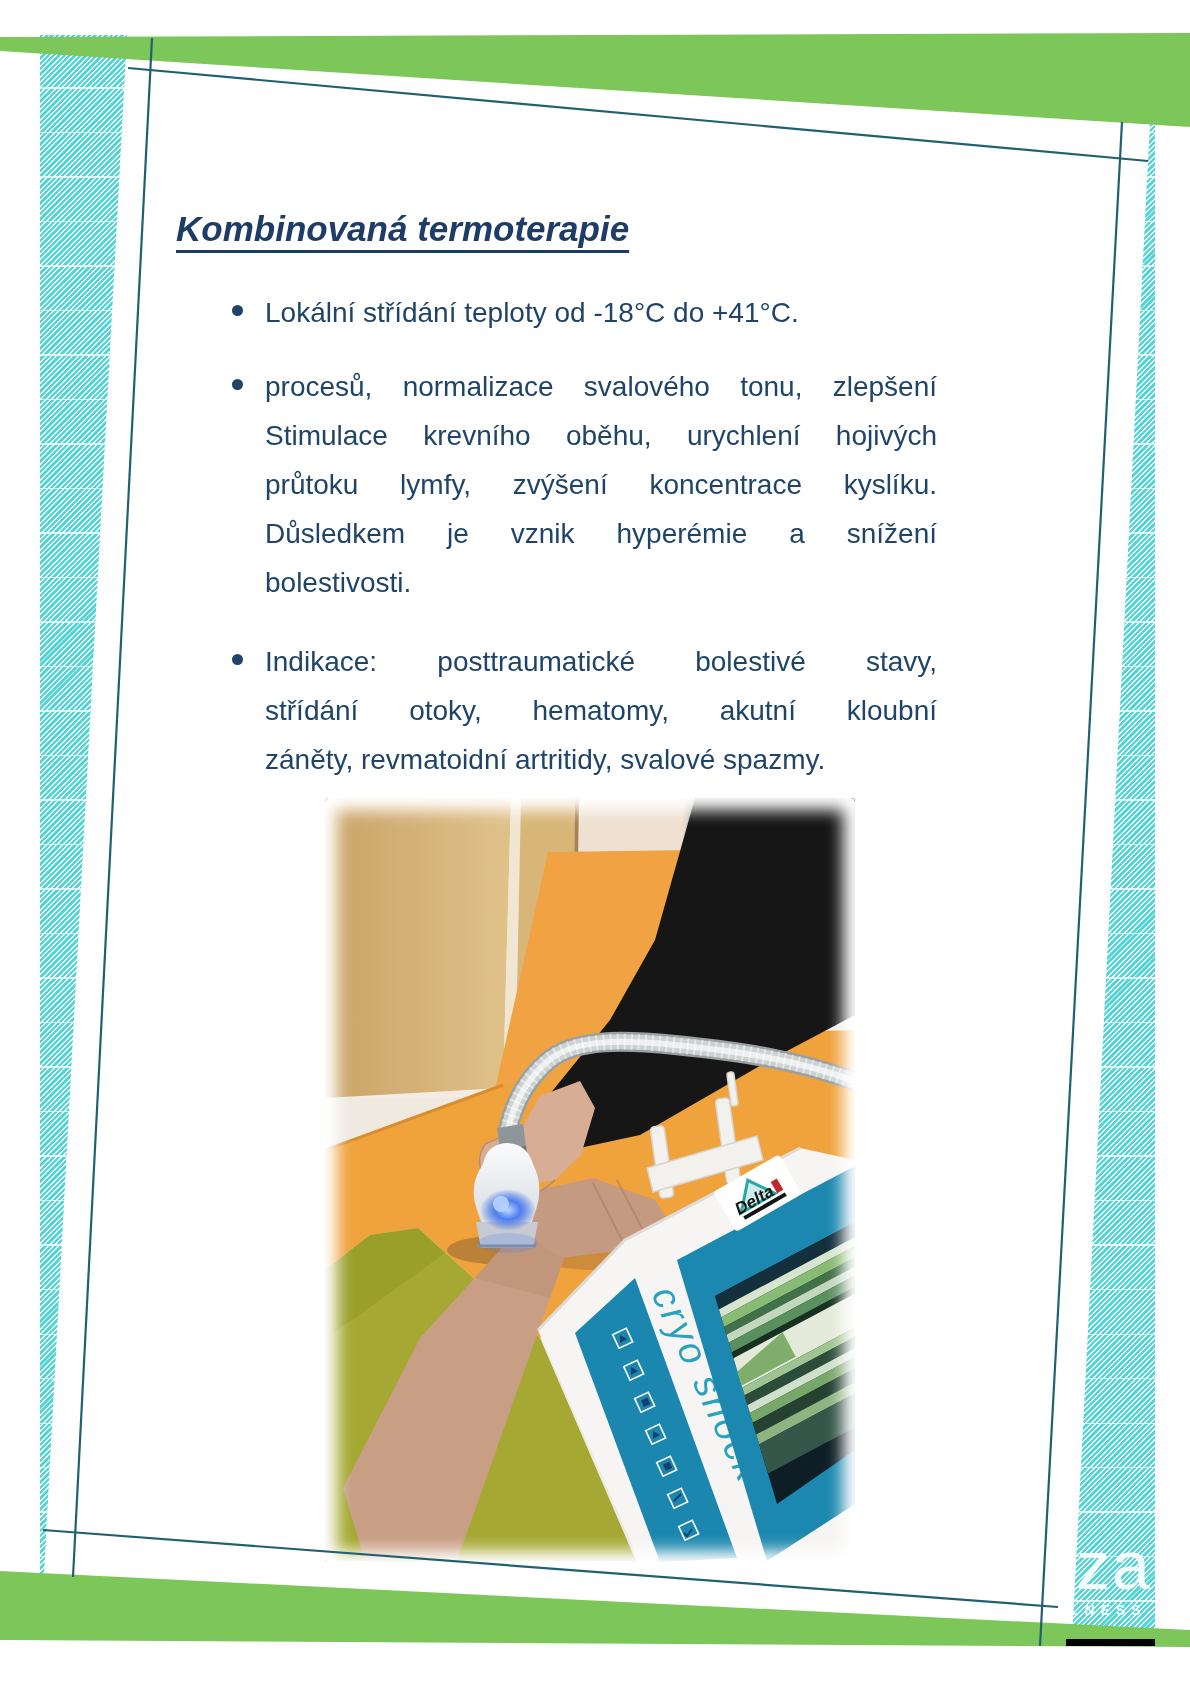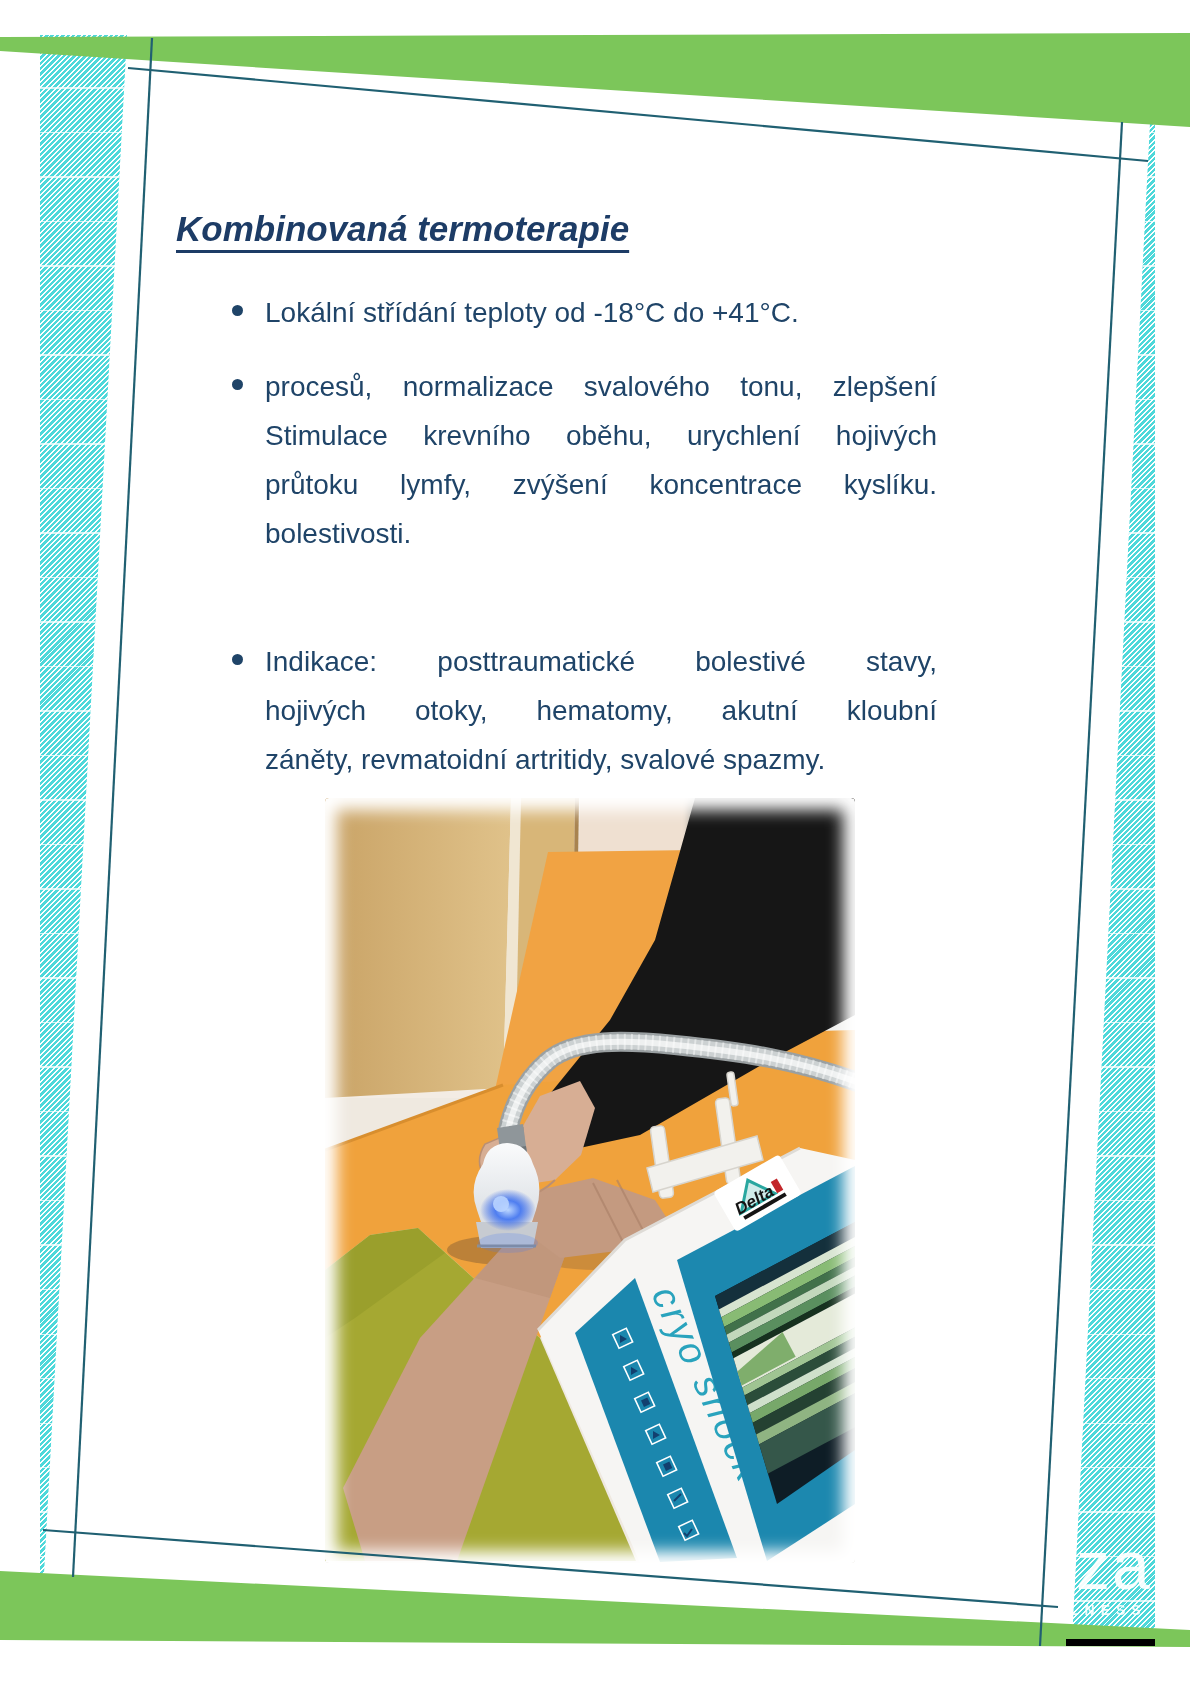--- a/index.html
+++ b/index.html
@@ -78,29 +78,30 @@
         <div class="jlast">Lokální střídání teploty od -18°C do +41°C.</div>
       </div>
     </div>
 
     <div class="bullet b2">
       <span class="dot"></span>
       <div class="btext">
         <div class="jline">procesů, normalizace svalového tonu, zlepšení</div>
         <div class="jline">Stimulace krevního oběhu, urychlení hojivých</div>
         <div class="jline">průtoku lymfy, zvýšení koncentrace kyslíku.</div>
+        <div class="jline">Důsledkem je vznik hyperémie a snížení</div>
         <div class="jlast">bolestivosti.</div>
       </div>
     </div>
 
     <div class="bullet b3">
       <span class="dot"></span>
       <div class="btext">
         <div class="jline">Indikace: posttraumatické bolestivé stavy,</div>
-        <div class="jline">hojivých otoky, hematomy, akutní kloubní</div>
+        <div class="jline">střídání otoky, hematomy, akutní kloubní</div>
         <div class="jlast">záněty, revmatoidní artritidy, svalové spazmy.</div>
       </div>
     </div>
   </div>
 
   <figure class="photo">
     <svg viewBox="0 0 530 765">
       <defs>
         <linearGradient id="beige" x1="0" y1="0" x2="1" y2="0">
           <stop offset="0" stop-color="#c9a366"></stop>

